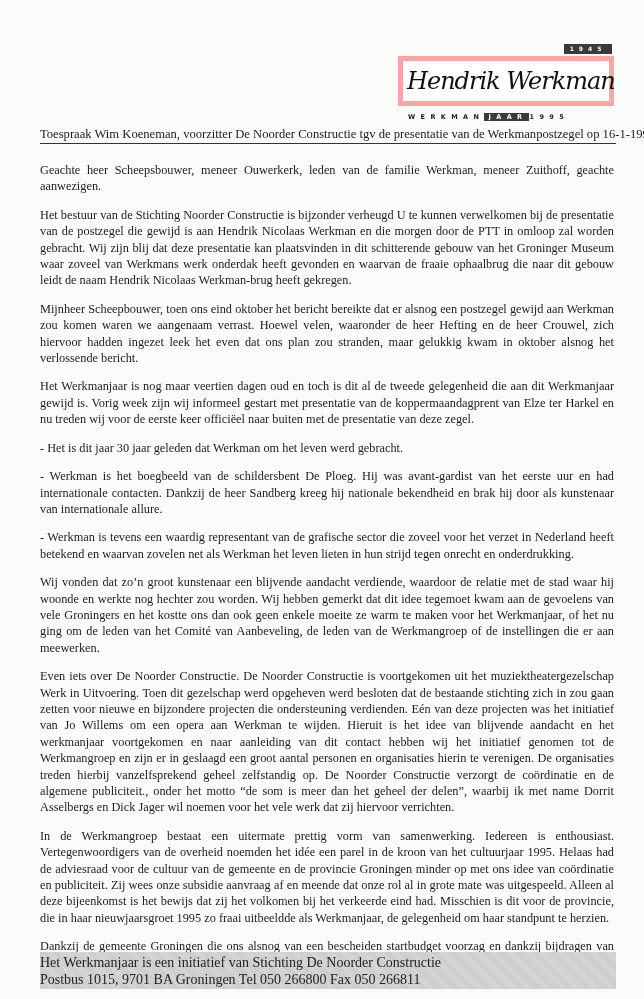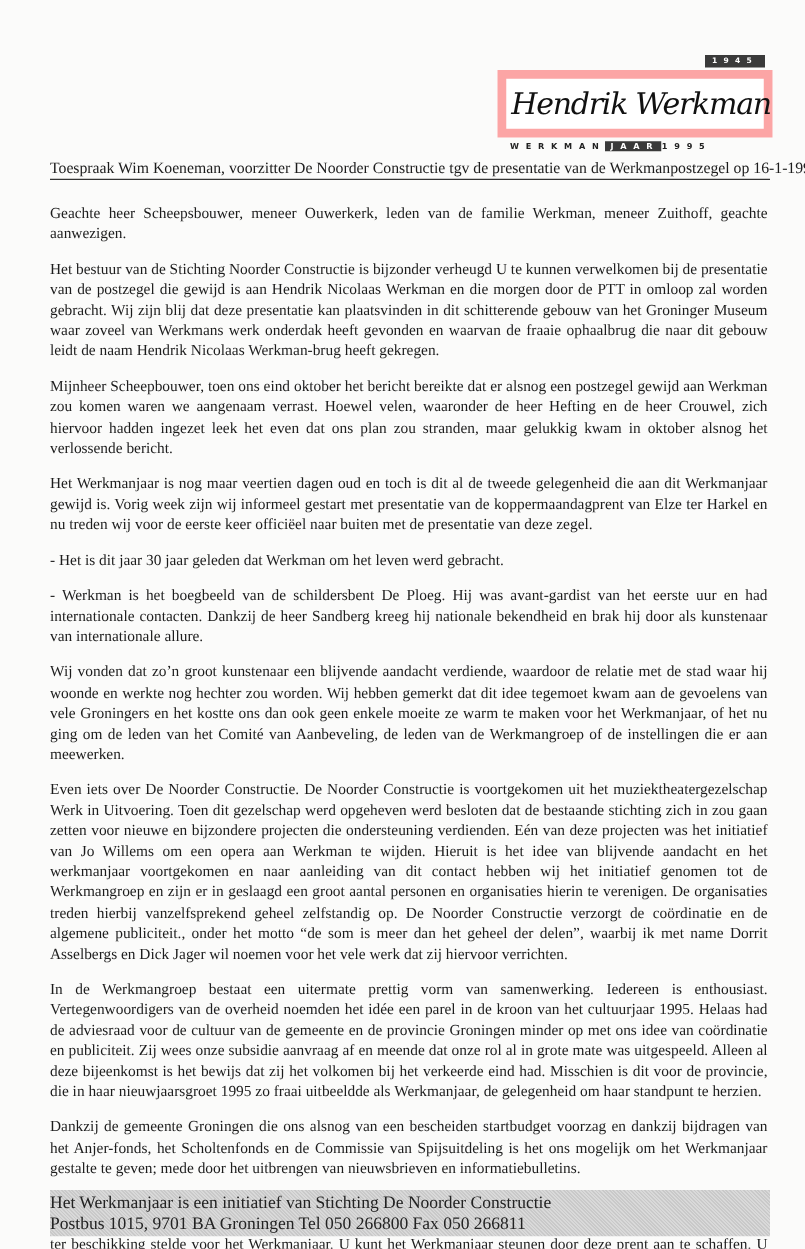--- a/index.html
+++ b/index.html
@@ -11,21 +11,21 @@
     position: relative;
   }
   .logo { position: absolute; left: 398px; top: 44px; width: 226px; height: 68px; }
   .logo .year-top {
     position: absolute; right: 12px; top: 0; width: 48px; height: 10px;
     background: #3a3a3a; color: #fff; font-family: "DejaVu Sans", sans-serif;
     font-size: 6px; font-weight: bold; letter-spacing: 5px; text-align: center; line-height: 10px;
   }
   .logo .box {
     position: absolute; left: 0; top: 12px; width: 206px; height: 40px;
-    border: 7px solid #fca5a5; background: #fff;
+    border: 5px solid #fca5a5; background: #fff;
   }
   .logo .sig {
     position: absolute; left: 4px; top: 4px; width: 200px; height: 32px;
     font-family: "DejaVu Serif", serif; font-style: italic; font-size: 24px; color: #111;
     line-height: 32px; white-space: nowrap; letter-spacing: -1px;
   }
   .logo .bottom {
     position: absolute; left: 10px; top: 68px; height: 11px;
     font-family: "DejaVu Sans", sans-serif; font-size: 6.5px; font-weight: bold;
     letter-spacing: 5.4px; line-height: 11px; white-space: nowrap; color: #222;
@@ -63,20 +63,21 @@
 
 <div class="title">Toespraak Wim Koeneman, voorzitter De Noorder Constructie tgv de presentatie van de Werkmanpostzegel op 16-1-1995</div>
 
 <div class="content">
   <p>Geachte heer Scheepsbouwer, meneer Ouwerkerk, leden van de familie Werkman, meneer Zuithoff, geachte aanwezigen.</p>
   <p>Het bestuur van de Stichting Noorder Constructie is bijzonder verheugd U te kunnen verwelkomen bij de presentatie van de postzegel die gewijd is aan Hendrik Nicolaas Werkman en die morgen door de PTT in omloop zal worden gebracht. Wij zijn blij dat deze presentatie kan plaatsvinden in dit schitterende gebouw van het Groninger Museum waar zoveel van Werkmans werk onderdak heeft gevonden en waarvan de fraaie ophaalbrug die naar dit gebouw leidt de naam Hendrik Nicolaas Werkman-brug heeft gekregen.</p>
   <p>Mijnheer Scheepbouwer, toen ons eind oktober het bericht bereikte dat er alsnog een postzegel gewijd aan Werkman zou komen waren we aangenaam verrast. Hoewel velen, waaronder de heer Hefting en de heer Crouwel, zich hiervoor hadden ingezet leek het even dat ons plan zou stranden, maar gelukkig kwam in oktober alsnog het verlossende bericht.</p>
   <p>Het Werkmanjaar is nog maar veertien dagen oud en toch is dit al de tweede gelegenheid die aan dit Werkmanjaar gewijd is. Vorig week zijn wij informeel gestart met presentatie van de koppermaandagprent van Elze ter Harkel en nu treden wij voor de eerste keer officiëel naar buiten met de presentatie van deze zegel.</p>
   <p>- Het is dit jaar 30 jaar geleden dat Werkman om het leven werd gebracht.</p>
   <p>- Werkman is het boegbeeld van de schildersbent De Ploeg. Hij was avant-gardist van het eerste uur en had internationale contacten. Dankzij de heer Sandberg kreeg hij nationale bekendheid en brak hij door als kunstenaar van internationale allure.</p>
+  <p>- Werkman is tevens een waardig representant van de grafische sector die zoveel voor het verzet in Nederland heeft betekend en waarvan zovelen net als Werkman het leven lieten in hun strijd tegen onrecht en onderdrukking.</p>
   <p>Wij vonden dat zo’n groot kunstenaar een blijvende aandacht verdiende, waardoor de relatie met de stad waar hij woonde en werkte nog hechter zou worden. Wij hebben gemerkt dat dit idee tegemoet kwam aan de gevoelens van vele Groningers en het kostte ons dan ook geen enkele moeite ze warm te maken voor het Werkmanjaar, of het nu ging om de leden van het Comité van Aanbeveling, de leden van de Werkmangroep of de instellingen die er aan meewerken.</p>
   <p>Even iets over De Noorder Constructie. De Noorder Constructie is voortgekomen uit het muziektheatergezelschap Werk in Uitvoering. Toen dit gezelschap werd opgeheven werd besloten dat de bestaande stichting zich in zou gaan zetten voor nieuwe en bijzondere projecten die ondersteuning verdienden. Eén van deze projecten was het initiatief van Jo Willems om een opera aan Werkman te wijden. Hieruit is het idee van blijvende aandacht en het werkmanjaar voortgekomen en naar aanleiding van dit contact hebben wij het initiatief genomen tot de Werkmangroep en zijn er in geslaagd een groot aantal personen en organisaties hierin te verenigen. De organisaties treden hierbij vanzelfsprekend geheel zelfstandig op. De Noorder Constructie verzorgt de coördinatie en de algemene publiciteit., onder het motto “de som is meer dan het geheel der delen”, waarbij ik met name Dorrit Asselbergs en Dick Jager wil noemen voor het vele werk dat zij hiervoor verrichten.</p>
   <p>In de Werkmangroep bestaat een uitermate prettig vorm van samenwerking. Iedereen is enthousiast. Vertegenwoordigers van de overheid noemden het idée een parel in de kroon van het cultuurjaar 1995. Helaas had de adviesraad voor de cultuur van de gemeente en de provincie Groningen minder op met ons idee van coördinatie en publiciteit. Zij wees onze subsidie aanvraag af en meende dat onze rol al in grote mate was uitgespeeld. Alleen al deze bijeenkomst is het bewijs dat zij het volkomen bij het verkeerde eind had. Misschien is dit voor de provincie, die in haar nieuwjaarsgroet 1995 zo fraai uitbeeldde als Werkmanjaar, de gelegenheid om haar standpunt te herzien.</p>
   <p class="tight">Dankzij de gemeente Groningen die ons alsnog van een bescheiden startbudget voorzag en dankzij bijdragen van het Anjer-fonds, het Scholtenfonds en de Commissie van Spijsuitdeling is het ons mogelijk om het Werkmanjaar gestalte te geven; mede door het uitbrengen van nieuwsbrieven en informatiebulletins.</p>
   <p>Een voorproefje hiervan vindt u op de tafel met informatiemateriaal. Wij tonen U daar het ontwerp van de nieuwsbrief, door Enos Kruytbosch artistiek vormgegeven. Tevens vindt U daar de prent van Fie Werkman die zij ter beschikking stelde voor het Werkmanjaar. U kunt het Werkmanjaar steunen door deze prent aan te schaffen. U ontvangt dan tevens alle nieuwsbrieven. Daarnaast is er informatie over de andere activiteiten aanwezig.</p>
 
 </div>
 
 <div class="footer">
   <div>Het Werkmanjaar is een initiatief van Stichting De Noorder Constructie</div>

